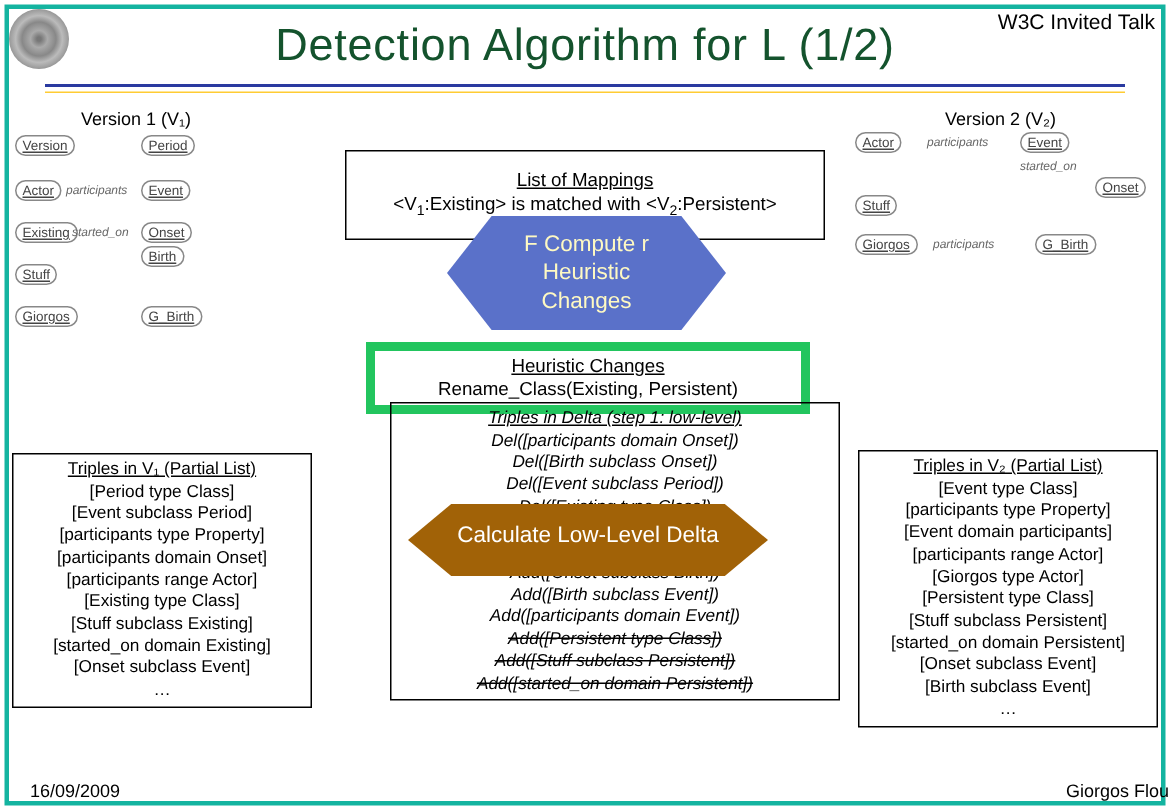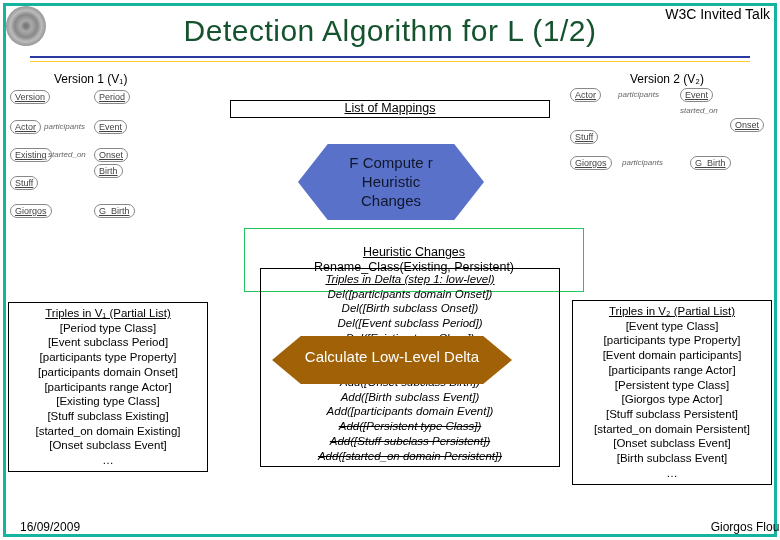--- a/index.html
+++ b/index.html
@@ -10,24 +10,24 @@
   .title { position: absolute; top: 14px; left: 0; width: 100%; text-align: center; font-size: 30px; color: #14532d; letter-spacing: 0.5px; }
   .rule { position: absolute; left: 30px; right: 30px; top: 56px; height: 6px; border-top: 2px solid #2a3aa0; border-bottom: 1px solid #ffcc33; }
   .version-label { position: absolute; top: 72px; font-size: 12px; }
   .v1 { left: 54px; }
   .v2 { right: 76px; }
   .graph { position: absolute; top: 90px; width: 200px; height: 150px; font-size: 9px; color: #444; }
   .g1 { left: 10px; }
   .g2 { right: 10px; top: 88px; height: 90px; }
   .node { position: absolute; border: 1px solid #888; border-radius: 8px; padding: 1px 4px; background: #fff; font-size: 9px; text-decoration: underline; }
   .edge-label { position: absolute; font-size: 8px; font-style: italic; color: #666; }
-  .mapping-box { position: absolute; top: 100px; left: 230px; width: 320px; border: 1px solid #000; padding: 0; font-size: 12.5px; text-align: center; line-height: 1.25; }
-  .hexagon { position: absolute; left: 298px; top: 144px; width: 186px; height: 76px; background: #5a71c9; color: #0f172a; font-size: 15px; text-align: center; padding-top: 10px; clip-path: polygon(16% 0, 84% 0, 100% 50%, 84% 100%, 16% 100%, 0 50%); line-height: 1.25; }
+  .mapping-box { position: absolute; top: 100px; left: 230px; width: 320px; border: 1px solid #000; padding: 12px; font-size: 12.5px; text-align: center; line-height: 1.25; }
+  .hexagon { position: absolute; left: 298px; top: 144px; width: 186px; height: 76px; background: #5a71c9; color: #fef9c3; font-size: 15px; text-align: center; padding-top: 10px; clip-path: polygon(16% 0, 84% 0, 100% 50%, 84% 100%, 16% 100%, 0 50%); line-height: 1.25; }
   .hexagon2 { position: absolute; left: 272px; top: 336px; width: 240px; height: 48px; background: #a16207; color: #fff; font-size: 15px; text-align: center; padding-top: 12px; clip-path: polygon(12% 0, 88% 0, 100% 50%, 88% 100%, 12% 100%, 0 50%); }
-  .heur-box { position: absolute; top: 228px; left: 244px; width: 340px; border: 1px solid #22c55e; padding: 16px; font-size: 12.5px; text-align: center; line-height: 1.2; }
+  .heur-box { position: absolute; top: 228px; left: 244px; width: 296px; border: 6px solid #22c55e; padding: 3px; font-size: 12.5px; text-align: center; line-height: 1.2; }
   .triples-box { position: absolute; border: 1px solid #000; padding: 3px 6px; font-size: 11.5px; text-align: center; line-height: 1.28; }
   .tb-left { left: 8px; top: 302px; width: 200px; }
   .tb-mid { left: 260px; top: 268px; width: 300px; font-style: italic; }
   .tb-right { right: 8px; top: 280px; width: 200px; margin-top: 20px; }
   .u { text-decoration: underline; }
   .strike { text-decoration: line-through; }
   .footer-date { position: absolute; bottom: 6px; left: 20px; font-size: 12px; }
   .footer-name { position: absolute; bottom: 6px; left: 0; width: 100%; text-align: right; font-size: 12px; margin-left: 12px; }
   sub { font-size: 0.75em; }
 </style>
@@ -65,20 +65,23 @@
   <div class="edge-label" style="left:110px;top:18px">started_on</div>
   <div class="node" style="left:160px;top:30px">Onset</div>
   <div class="node" style="left:0;top:42px">Stuff</div>
   <div class="node" style="left:0;top:68px">Giorgos</div>
   <div class="node" style="left:120px;top:68px">G_Birth</div>
   <div class="edge-label" style="left:52px;top:70px">participants</div>
 </div>
 
 <div class="mapping-box">
   <div class="u">List of Mappings</div>
+  <div>
+    <span>&lt;V</span><sub>1</sub><span>:Existing&gt; is matched with &lt;V</span><sub>2</sub><span>:Persistent&gt;</span>
+  </div>
 </div>
 
 <div class="hexagon">
   <div>F Compute r</div>
   <div>Heuristic</div>
   <div>Changes</div>
 </div>
 
 <div class="heur-box">
   <div class="u">Heuristic Changes</div>
@@ -118,22 +121,22 @@
 <div class="hexagon2">
   <span>Calculate Low-Level Delta</span>
 </div>
 
 <div class="triples-box tb-right">
   <div class="u">Triples in V₂ (Partial List)</div>
   <div>[Event type Class]</div>
   <div>[participants type Property]</div>
   <div>[Event domain participants]</div>
   <div>[participants range Actor]</div>
+  <div>[Giorgos type Actor]</div>
   <div>[Persistent type Class]</div>
-  <div>[Giorgos type Actor]</div>
   <div>[Stuff subclass Persistent]</div>
   <div>[started_on domain Persistent]</div>
   <div>[Onset subclass Event]</div>
   <div>[Birth subclass Event]</div>
   <div>…</div>
 </div>
 
 <div class="footer-date">16/09/2009</div>
 <div class="footer-name">Giorgos Flouris</div>
 

